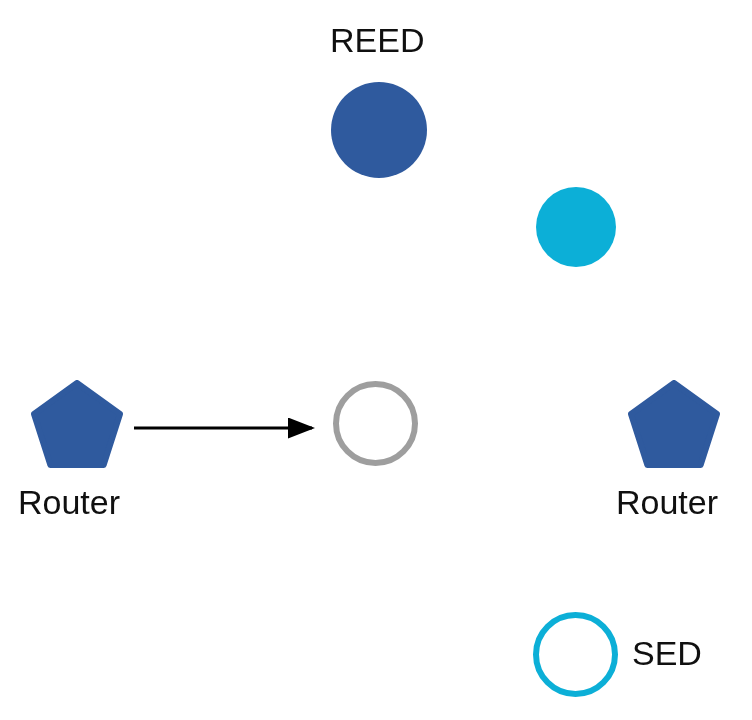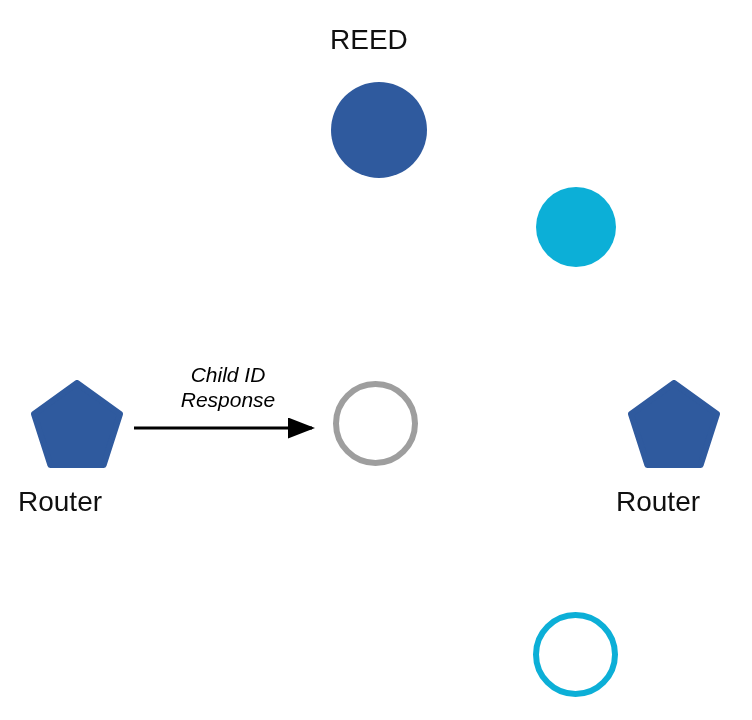--- a/index.html
+++ b/index.html
@@ -20,21 +20,21 @@
     height: 720px;
     overflow: hidden;
     background: #ffffff;
   }
   .node {
     position: absolute;
   }
   .node-label {
     position: absolute;
     font-family: "Liberation Sans", sans-serif;
-    font-size: 28px;
+    font-size: 34px;
     line-height: 40px;
     color: #101010;
     white-space: nowrap;
   }
   
   #reed-label  { left: 330px; top: 20px; }
   #reed-circle {
     left: 331px; top: 82px;
     width: 96px; height: 96px;
     border-radius: 50%;
@@ -107,23 +107,22 @@
   <div class="node-label" id="router-left-label">Router</div>
 
   <div class="node" id="router-right-shape">
     <svg width="92" height="88" viewBox="0 0 92 88">
       <path d="M46 3 L89 34 L72.6 85 L19.4 85 L3 34 Z" fill="#2F5A9E" stroke="#2F5A9E" stroke-width="6" stroke-linejoin="round"></path>
     </svg>
   </div>
   <div class="node-label" id="router-right-label">Router</div>
 
   <div class="node" id="sed-circle" style="border:6px solid #0CAFD7;"></div>
+  <div class="node-label" id="sed-label">SED</div>
 
-  <div id="flow-arrow-label">Child ID
-Response</div>
   <svg id="flow-arrow" viewBox="0 0 200 46">
     <defs>
       <marker id="arrowhead" markerWidth="9" markerHeight="7" refX="8" refY="3.5" orient="auto" markerUnits="strokeWidth">
         <path d="M0,0 L9,3.5 L0,7 Z" fill="#000000"></path>
       </marker>
     </defs>
     <line x1="6" y1="23" x2="184" y2="23" stroke="#000000" stroke-width="3" marker-end="url(#arrowhead)"></line>
   </svg>
 
 </div>

